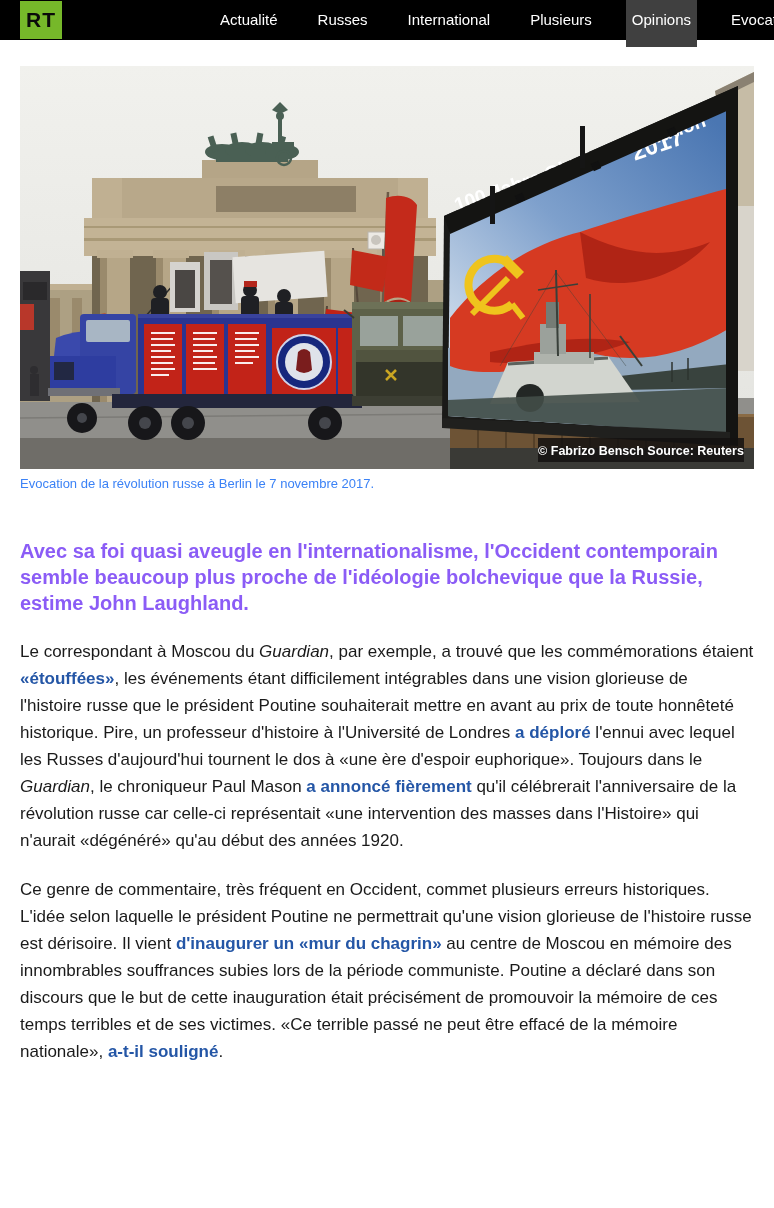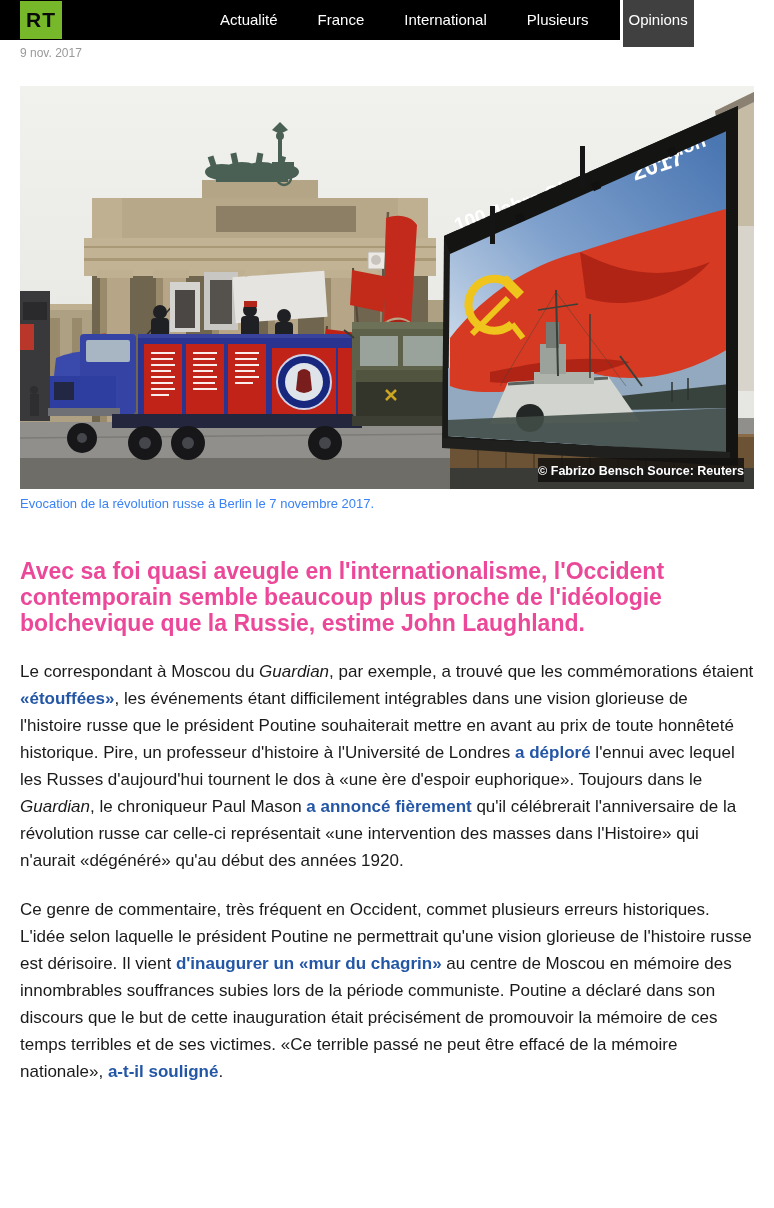--- a/index.html
+++ b/index.html
@@ -3,21 +3,21 @@
 <meta charset="utf-8">
 <style>
   html,body{margin:0;padding:0;}
   body{
     width:774px;min-height:1208px;background:#ffffff;
     font-family:"Liberation Sans", sans-serif;color:#1a1a1a;
     overflow-x:hidden;
   }
   
   .topnav{
-    background:#000;height:40px;width:620px;
+    background:#000;height:40px;width:774px;
     display:flex;align-items:flex-start;position:relative;z-index:5;
   }
   .logo{
     margin:1px 0 0 20px;width:42px;height:38px;background:#76b82a;
     display:flex;align-items:center;justify-content:center;
     font-weight:700;font-size:21px;color:#0a0a0a;letter-spacing:1px;
     flex:0 0 auto;
   }
   .nav-items{
     display:flex;margin-left:152px;white-space:nowrap;gap:28px;
@@ -31,45 +31,44 @@
   .container{padding:0 20px;width:734px;}
   h1.headline{
     margin:14px 0 0 0;font-size:28px;line-height:34px;font-weight:400;
     color:#000;letter-spacing:-0.2px;
   }
   .date{color:#999;font-size:12px;margin-top:6px;}
   figure.hero{margin:26px 0 0 0;}
   .hero svg{display:block;}
   figcaption{font-size:13px;color:#3b82f6;margin-top:7px;line-height:16px;}
   .lead{
-    font-weight:700;font-size:23px;line-height:26px;margin:46px 0 22px 0;color:#ec4899;
+    font-weight:700;font-size:20px;line-height:26px;margin:46px 0 22px 0;color:#8b5cf6;
   }
   .body-p{font-size:17px;line-height:27px;margin:22px 0;color:#1a1a1a;}
   .body-p .it{font-style:italic;}
   .body-p a{color:#2456a6;text-decoration:none;cursor:pointer;font-weight:bold;}
 </style>
 </head>
 <body>
 
 <header class="topnav">
   <div class="logo">RT</div>
   <nav class="nav-items">
     <div class="nav-item">Actualité</div>
-    <div class="nav-item">France</div>
+    <div class="nav-item">Russes</div>
     <div class="nav-item">International</div>
     <div class="nav-item">Plusieurs</div>
     <div class="nav-item active">Opinions</div>
     <div class="nav-item">Evocation</div>
     <div class="nav-item">Actualité</div>
   </nav>
 </header>
 
 <main class="container">
 
-  <div class="date">9 nov. 2017</div>
 
   <figure class="hero">
     <svg width="734" height="403" viewBox="0 0 734 403" role="img">
       <defs>
         <linearGradient id="skyG" x1="0" y1="0" x2="0" y2="1">
           <stop offset="0" stop-color="#f1f1ed"></stop>
             <stop offset="1" stop-color="#e3e3df"></stop>
         </linearGradient>
         <linearGradient id="bannerSky" gradientUnits="userSpaceOnUse" x1="445" y1="320" x2="700" y2="60">
           <stop offset="0" stop-color="#d9e4ef"></stop>

